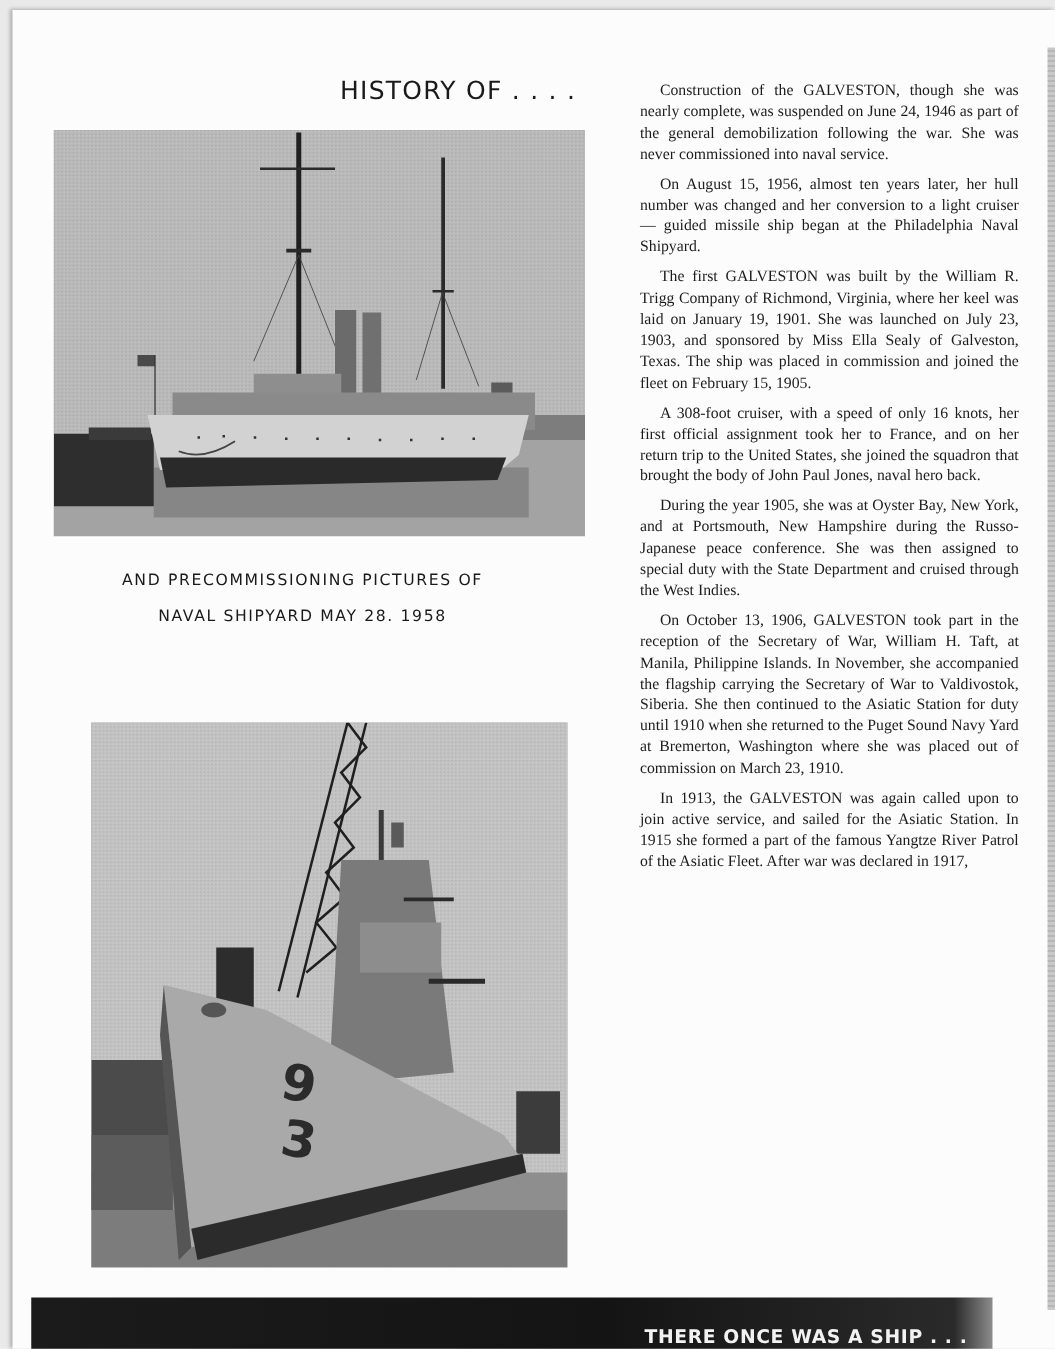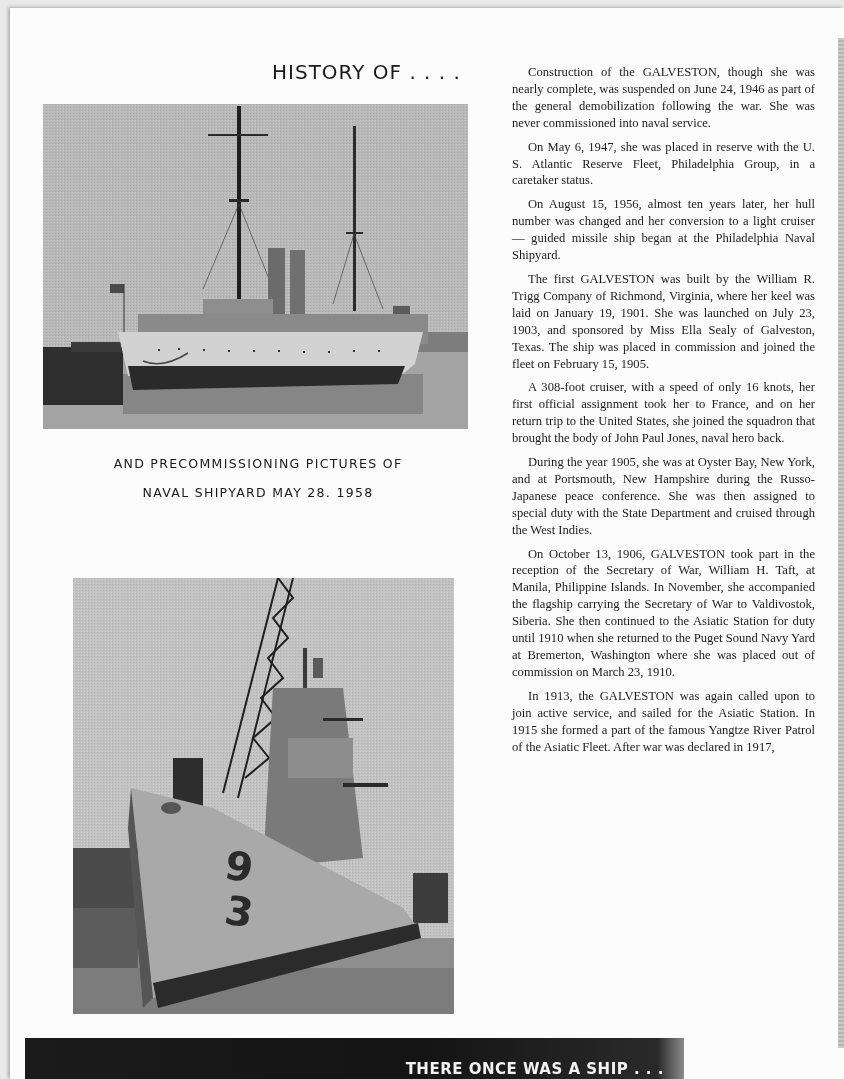--- a/index.html
+++ b/index.html
@@ -39,21 +39,21 @@
   .caption div { white-space: nowrap; }
 
   .column {
     position: absolute; left: 512px; top: 64px; width: 303px;
     font-family: Liberation Serif, serif; font-size: 12.6px; line-height: 16.9px;
     color: #1c1c1c; text-align: justify;
   }
   .column p { margin: 0 0 7px 0; text-indent: 16px; hyphens: manual; }
 
   .banner {
-    position: absolute; left: 25px; top: 1038px; width: 659px; height: 41px;
+    position: absolute; left: 25px; top: 1038px; width: 769px; height: 41px;
     background: linear-gradient(90deg, #1b1b1b 0%, #141414 60%, #2a2a2a 96%, #8c8c8c 100%);
   }
   .banner-text {
     position: absolute; right: 20px; bottom: 1px;
     font-family: "DejaVu Sans", sans-serif; font-weight: bold; font-size: 15px;
     color: #f2f2f2; letter-spacing: 0.5px; white-space: nowrap;
   }
 </style>
 </head>
 <body>
@@ -113,21 +113,21 @@
           <rect x="235" y="246" width="2" height="2"></rect>
         <rect x="260" y="247" width="2" height="2"></rect>
           <rect x="285" y="247" width="2" height="2"></rect>
         <rect x="310" y="246" width="2" height="2"></rect>
           <rect x="335" y="246" width="2" height="2"></rect>
       </g>
       <path d="M100 257 q20 8 45 -8" stroke="#444" stroke-width="1.5" fill="none"></path>
     </svg>
   </div>
 
-  <div class="caption" style="left:58px; top:442px;">
+  <div class="caption" style="left:42px; top:442px;">
     <div>AND PRECOMMISSIONING PICTURES OF</div>
     <div>NAVAL SHIPYARD MAY 28. 1958</div>
   </div>
 
   <div class="photo photo-2" style="left:63px; top:570px;">
     <svg viewBox="0 0 381 436" preserveAspectRatio="none">
       <defs>
         <pattern id="grain2" width="3" height="3" patternUnits="userSpaceOnUse">
           <rect width="3" height="3" fill="#c2c2c2"></rect>
           <rect width="1" height="1" fill="#b1b1b1"></rect>
@@ -163,21 +163,20 @@
       <polygon points="80,405 345,345 348,360 85,430" fill="#2b2b2b"></polygon>
 
       <text x="150" y="300" font-family="DejaVu Sans, sans-serif" font-size="40" font-weight="bold" fill="#2b2b2b" transform="rotate(10 150 300)">9</text>
       <text x="150" y="345" font-family="DejaVu Sans, sans-serif" font-size="40" font-weight="bold" fill="#2b2b2b" transform="rotate(10 150 345)">3</text>
       <ellipse cx="98" cy="230" rx="10" ry="6" fill="#555"></ellipse>
     </svg>
   </div>
 
   <div class="column" style="left:502px; top:56px;">
     <p>Construction of the GALVESTON, though she was nearly complete, was suspended on June 24, 1946 as part of the general demobili­zation following the war. She was never com­missioned into naval service.</p>
-    <p>On May 6, 1947, she was placed in reserve with the U. S. Atlantic Reserve Fleet, Phila­delphia Group, in a caretaker status.</p>
     <p>On August 15, 1956, almost ten years later, her hull number was changed and her con­version to a light cruiser — guided missile ship began at the Philadelphia Naval Ship­yard.</p>
     <p>The first GALVESTON was built by the William R. Trigg Company of Richmond, Vir­ginia, where her keel was laid on January 19, 1901. She was launched on July 23, 1903, and sponsored by Miss Ella Sealy of Galves­ton, Texas. The ship was placed in commis­sion and joined the fleet on February 15, 1905.</p>
     <p>A 308-foot cruiser, with a speed of only 16 knots, her first official assignment took her to France, and on her return trip to the United States, she joined the squadron that brought the body of John Paul Jones, naval hero back.</p>
     <p>During the year 1905, she was at Oyster Bay, New York, and at Portsmouth, New Hampshire during the Russo-Japanese peace conference. She was then assigned to special duty with the State Department and cruised through the West Indies.</p>
     <p>On October 13, 1906, GALVESTON took part in the reception of the Secretary of War, William H. Taft, at Manila, Philippine Islands. In November, she accompanied the flagship carrying the Secretary of War to Valdivostok, Siberia. She then continued to the Asiatic Station for duty until 1910 when she return­ed to the Puget Sound Navy Yard at Brem­erton, Washington where she was placed out of commission on March 23, 1910.</p>
     <p>In 1913, the GALVESTON was again called upon to join active service, and sailed for the Asiatic Station. In 1915 she formed a part of the famous Yangtze River Patrol of the Asiatic Fleet. After war was declared in 1917,</p>
   </div>
 
   <div class="banner" style="left:15px; top:1030px;">
     <span class="banner-text">THERE ONCE WAS A SHIP . . .</span>

